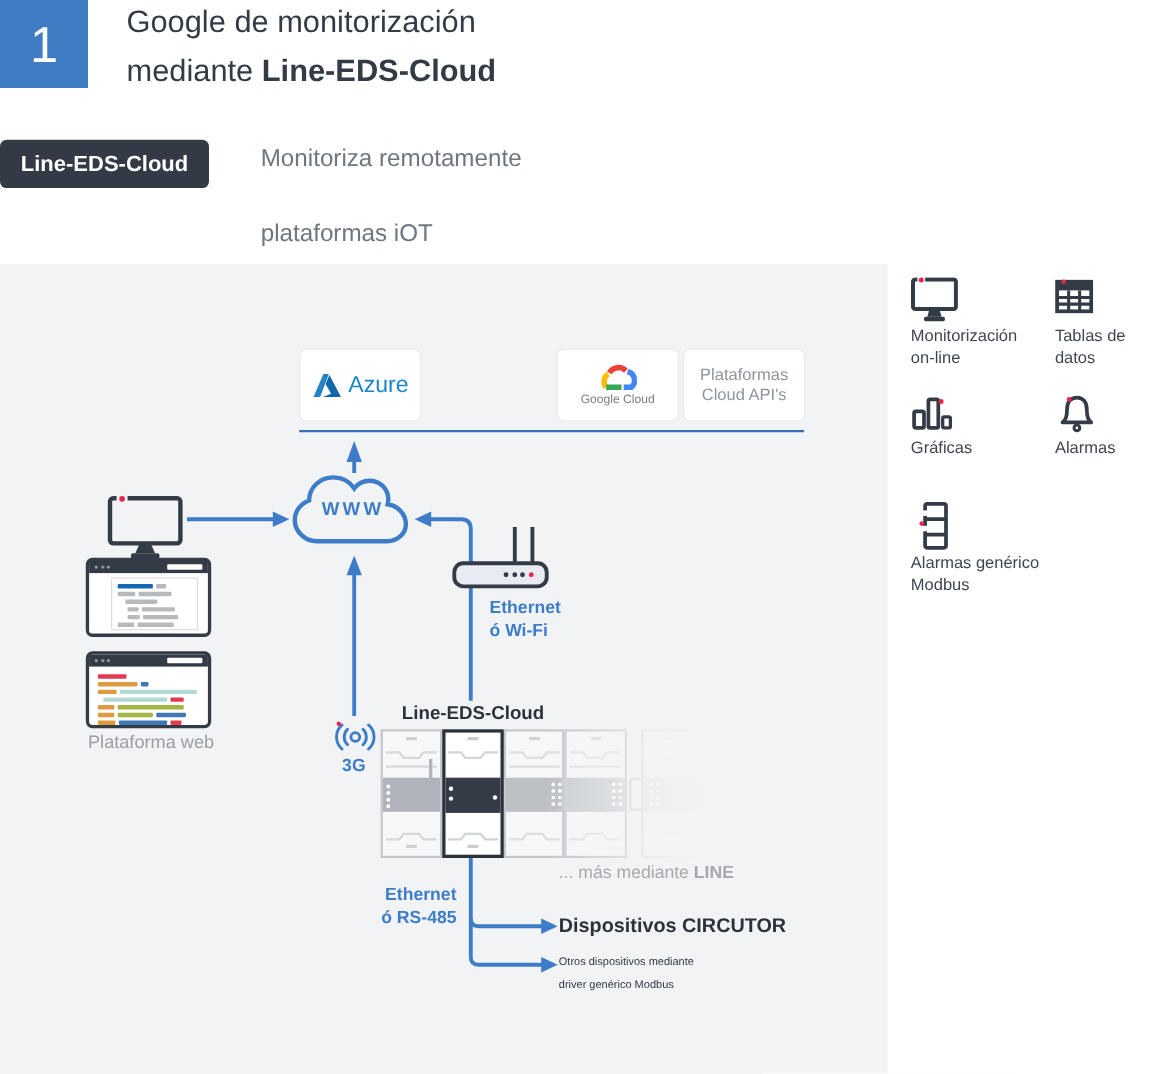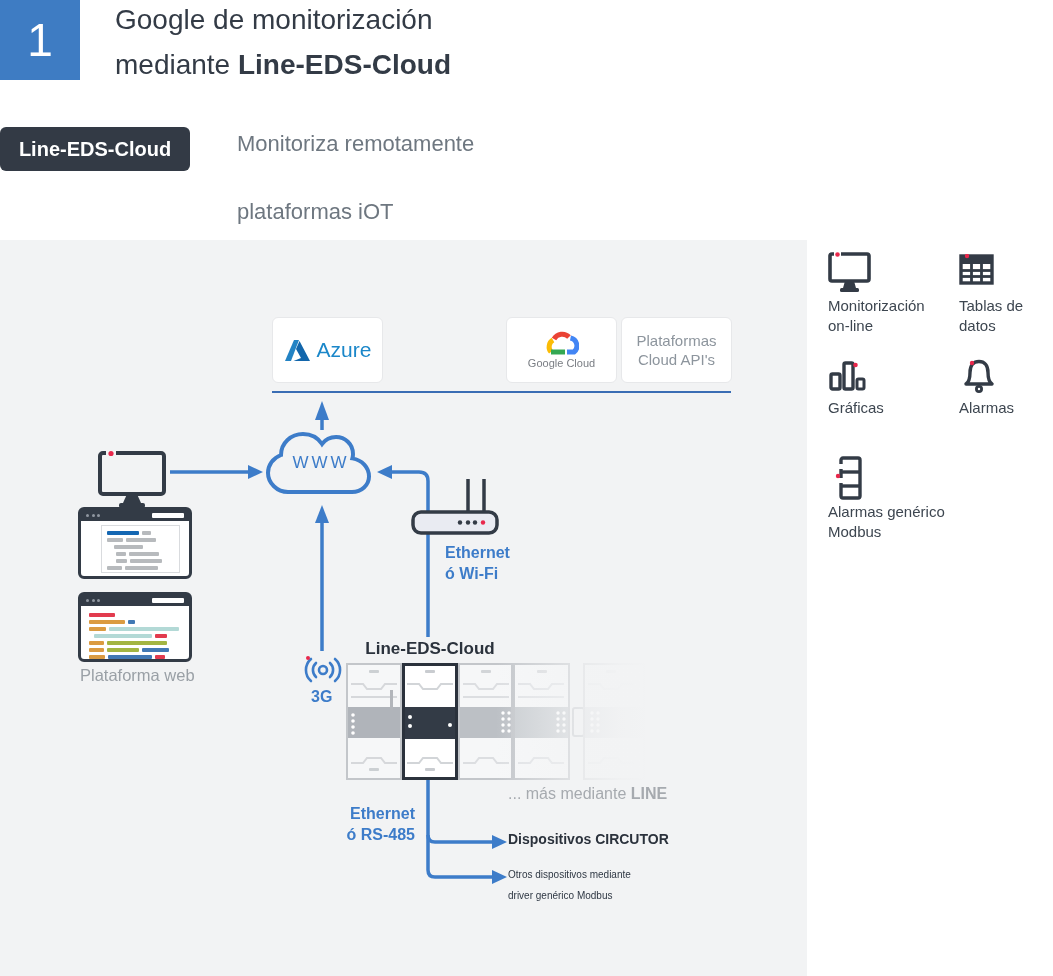--- a/index.html
+++ b/index.html
@@ -23,21 +23,21 @@
   .card-azure .azure-text{color:#1b87c9;font-size:21px;}
   .card-aws{left:390px;flex-direction:column;}
   .aws-text{font-weight:700;font-size:26px;line-height:20px;color:#242f3e;letter-spacing:-1px;}
   .card-google{left:506px;flex-direction:column;}
   .google-text{font-size:11px;color:#797d83;margin-top:2px;}
   .card-generic{left:621px;}
   .generic-text{font-size:15px;line-height:19px;color:#8d959d;text-align:center;}
   
   .cloud{position:absolute;left:264px;top:186px;width:114px;height:78px;}
   .www-label{position:absolute;left:0;top:27px;width:100%;text-align:center;color:#3d7cc9;
-    font-weight:400;font-size:17px;letter-spacing:3px;}
+    font-weight:700;font-size:17px;letter-spacing:3px;}
   
   .abs{position:absolute;}
   
   .browser{position:absolute;left:78px;width:114px;background:#fff;border:3px solid #333b46;border-radius:6px;box-sizing:border-box;}
   .browser-1{top:267px;height:72px;}
   .browser-2{top:352px;height:70px;}
   .b-bar{height:11px;background:#333b46;display:flex;align-items:center;padding:0 5px;}
   .b-dot{width:3px;height:3px;border-radius:50%;background:#9097a0;margin-right:2.5px;}
   .b-addr{margin-left:auto;width:32px;height:5px;background:#fff;border-radius:1px;}
   .panel{position:absolute;left:20px;top:15px;right:9px;bottom:3px;border:1.5px solid #d9dbde;padding:5px 5px;box-sizing:border-box;}
@@ -49,21 +49,21 @@
   .b2-rows{padding:7px 8px;}
   .ind5{margin-left:5px}.ind7{margin-left:7px}.ind9{margin-left:9px}
   
   .lbl-web{position:absolute;left:80px;top:426px;font-size:16.5px;color:#9aa0a6;}
   .lbl-router{position:absolute;left:445px;top:302px;color:#3d7cc9;font-weight:700;font-size:16px;line-height:21px;}
   .lbl-3g{position:absolute;left:311px;top:448px;color:#3d7cc9;font-weight:700;font-size:16px;}
   .lbl-device{position:absolute;left:430px;top:399px;transform:translateX(-50%);color:#2b323c;font-weight:700;font-size:17px;white-space:nowrap;}
   .lbl-more{position:absolute;left:508px;top:545px;font-size:16px;color:#a6aaaf;}
   .lbl-more strong{font-weight:700;color:#a6aaaf;}
   .lbl-bus{position:absolute;left:328px;top:563px;width:87px;text-align:right;color:#3d7cc9;font-weight:700;font-size:16px;line-height:21px;}
-  .lbl-branch1{position:absolute;left:508px;top:591px;color:#2b323c;font-weight:700;font-size:14px;}
+  .lbl-branch1{position:absolute;left:508px;top:591px;color:#2b323c;font-weight:700;font-size:18px;}
   .lbl-branch2{position:absolute;left:508px;top:624px;color:#2f3844;font-size:10px;line-height:21px;}
   
   .rack{position:absolute;left:346px;top:423px;width:300px;height:117px;}
   .module{position:absolute;top:0;bottom:0;background:#f6f7f8;border:2px solid #c3c6ca;box-sizing:border-box;}
   .m1{left:0;width:56px;}
   .m2{left:56px;width:56px;border:3px solid #2b323c;background:#fff;z-index:2;}
   .m3{left:112px;width:55px;}
   .m4{left:167px;width:57px;}
   .m5{left:237px;width:62px;border-color:#d4d6d9;background:#f3f4f5;}
   .band{position:absolute;left:0;right:0;top:42px;height:31px;background:#b0b4ba;}

